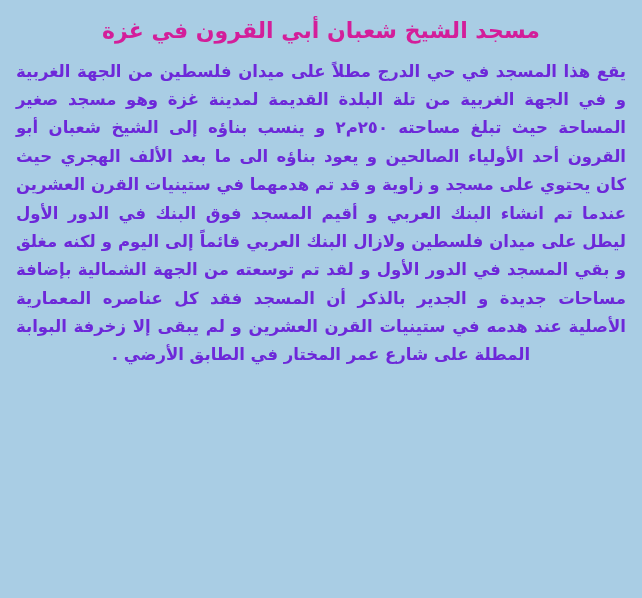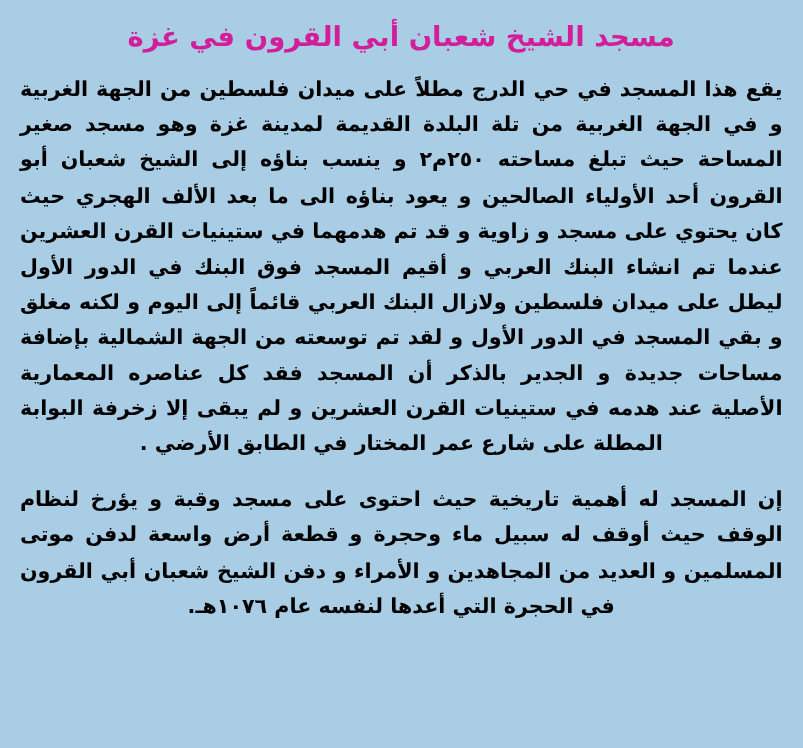--- a/index.html
+++ b/index.html
@@ -24,21 +24,21 @@
   .title {
     color: #d31e9a;
     font-weight: bold;
     font-size: 22px;
     text-align: center;
     line-height: 1.35;
     margin: 6px 0 12px 0;
     background: #a9cde4;
   }
   .body-text {
-    color: #000000;
+    color: #6d28d9;
     font-weight: bold;
     font-size: 16.5px;
     line-height: 1.72;
     text-align: justify;
     text-align-last: center;
     background: #a9cde4;
     direction: rtl;
   }
   .para {
     margin: 0 0 16px 0;
@@ -57,17 +57,16 @@
 </style>
 </head>
 <body>
 
 <div class="page">
 
   <h1 class="title">مسجد الشيخ شعبان أبي القرون في غزة</h1>
 
   <div class="body-text">
     <p class="para">يقع هذا المسجد في حي الدرج مطلاً على ميدان فلسطين من الجهة الغربية و في الجهة الغربية من تلة البلدة القديمة لمدينة غزة وهو مسجد صغير المساحة حيث تبلغ مساحته ٢٥٠م٢ و ينسب بناؤه إلى الشيخ شعبان أبو القرون أحد الأولياء الصالحين و يعود بناؤه الى ما بعد الألف الهجري حيث كان يحتوي على مسجد و زاوية و قد تم هدمهما في ستينيات القرن العشرين عندما تم انشاء البنك العربي و أقيم المسجد فوق البنك في الدور الأول ليطل على ميدان فلسطين ولازال البنك العربي قائماً إلى اليوم و لكنه مغلق و بقي المسجد في الدور الأول و لقد تم توسعته من الجهة الشمالية بإضافة مساحات جديدة و الجدير بالذكر أن المسجد فقد كل عناصره المعمارية الأصلية عند هدمه في ستينيات القرن العشرين و لم يبقى إلا زخرفة البوابة المطلة على شارع عمر المختار في الطابق الأرضي .</p>
-    <p class="para">إن المسجد له أهمية تاريخية حيث احتوى على مسجد وقبة و يؤرخ لنظام الوقف حيث أوقف له سبيل ماء وحجرة و قطعة أرض واسعة لدفن موتى المسلمين و العديد من المجاهدين و الأمراء و دفن الشيخ شعبان أبي القرون في الحجرة التي أعدها لنفسه عام ١٠٧٦هـ.</p>
   </div>
 
 
 </div>
 
 </body></html>

